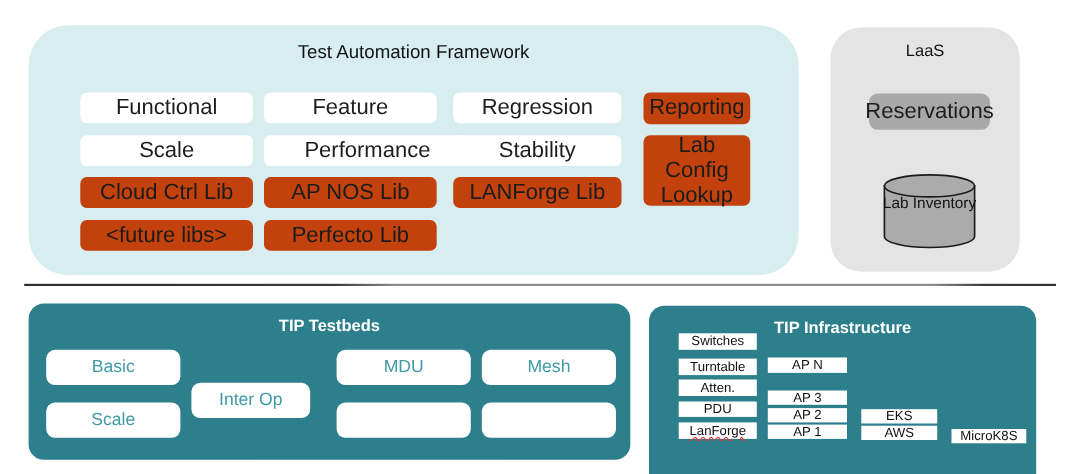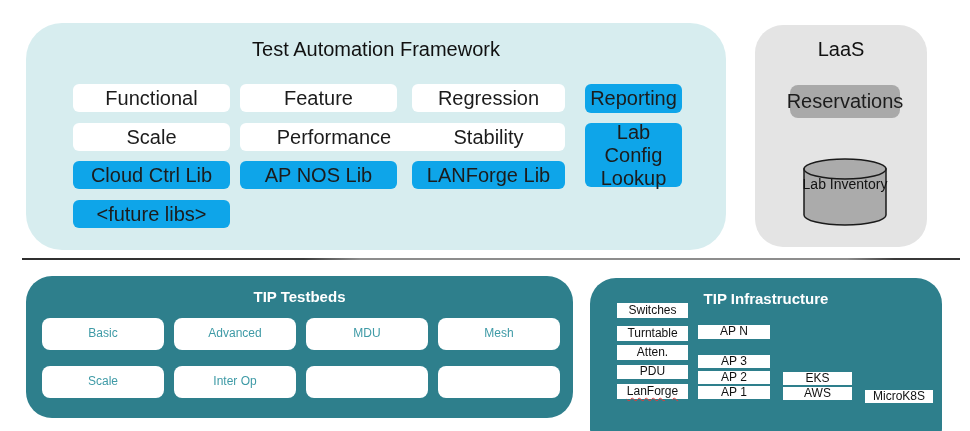--- a/index.html
+++ b/index.html
@@ -5,42 +5,42 @@
   html,body{margin:0;padding:0;background:#ffffff;width:970px;height:431px;
     font-family:"Liberation Sans", sans-serif;overflow:hidden;}
   .canvas{position:relative;width:970px;height:431px;}
   .panel{position:absolute;box-sizing:border-box;}
   .panel-title{position:absolute;left:0;right:0;text-align:center;color:#111;}
   .box{position:absolute;display:flex;align-items:center;justify-content:center;
     text-align:center;font-size:20px;color:#1c1c1c;box-sizing:border-box;line-height:1.15;}
 
   
   .framework{left:26px;top:23px;width:700px;height:227px;background:#d7edef;border-radius:36px;}
-  .framework .panel-title{top:15px;font-size:20px;}
+  .framework .panel-title{top:15px;font-size:17px;}
   .white-box{background:#ffffff;border-radius:6px;}
-  .lib-box{background:#0ea5e9;border-radius:6px;}
+  .lib-box{background:#c2410c;border-radius:6px;}
 
   
   .laas{left:755px;top:25px;width:172px;height:222px;background:#e4e4e4;border-radius:28px;}
-  .laas .panel-title{top:13px;font-size:20px;text-align:center;}
+  .laas .panel-title{top:13px;font-size:15px;text-align:center;}
   .gray-box{background:#a9a9a9;border-radius:8px;}
   .cylinder{position:absolute;left:47px;top:132px;width:86px;height:70px;}
   .cylinder .cyl-label{position:absolute;left:0;top:18px;width:86px;text-align:center;
     font-size:14px;color:#111;line-height:1.3;}
 
   
   .divider{position:absolute;left:22px;top:258px;width:938px;height:2px;
     background:linear-gradient(to right,#2f2f2f 0%,#3a3a3a 30%,#8d8d8d 36%,#8d8d8d 88%,#3a3a3a 93%,#333 100%);}
 
   
-  .dark{background:#2e7f8c;border-radius:26px;}
+  .dark{background:#2e7f8c;border-radius:14px;}
   .testbeds{left:26px;top:276px;width:547px;height:142px;}
   .infra{left:590px;top:278px;width:352px;height:176px;}
   .dark .panel-title{top:12px;font-size:15px;font-weight:bold;color:#ffffff;}
-  .tb-box{background:#ffffff;border-radius:8px;color:#3e9aa6;font-size:12px;}
+  .tb-box{background:#ffffff;border-radius:8px;color:#3e9aa6;font-size:16px;}
   .infra-box{background:#ffffff;color:#111;font-size:12px;border-radius:0;}
   .squiggle{text-decoration-line:underline;text-decoration-style:wavy;
     text-decoration-color:#e53935;text-decoration-thickness:1px;text-underline-offset:2px;text-align:center;}
 </style>
 </head>
 <body>
 
 <div class="canvas">
 
   <div class="panel framework">
@@ -52,20 +52,21 @@
 
     <div class="box white-box" style="left:47px;top:100px;width:157px;height:28px;">Scale</div>
     <div class="box white-box" style="left:214px;top:100px;width:188px;height:28px;">Performance</div>
     <div class="box white-box" style="left:386px;top:100px;width:153px;height:28px;">Stability</div>
 
     <div class="box lib-box" style="left:47px;top:138px;width:157px;height:28px;">Cloud Ctrl Lib</div>
     <div class="box lib-box" style="left:214px;top:138px;width:157px;height:28px;">AP NOS Lib</div>
     <div class="box lib-box" style="left:386px;top:138px;width:153px;height:28px;">LANForge Lib</div>
 
     <div class="box lib-box" style="left:47px;top:177px;width:157px;height:28px;">&lt;future libs&gt;</div>
+    <div class="box lib-box" style="left:214px;top:177px;width:157px;height:28px;">Perfecto Lib</div>
 
     <div class="box lib-box" style="left:559px;top:61px;width:97px;height:29px;">Reporting</div>
     <div class="box lib-box" style="left:559px;top:100px;width:97px;height:64px;padding:4px;">Lab Config Lookup</div>
   </div>
 
   <div class="panel laas">
     <div class="panel-title">LaaS</div>
 
     <div class="box gray-box" style="left:35px;top:60px;width:110px;height:33px;">Reservations</div>
 
@@ -77,26 +78,25 @@
       <div class="cyl-label">Lab Inventory</div>
     </div>
   </div>
 
   <div class="divider"></div>
 
   <div class="panel dark testbeds">
     <div class="panel-title">TIP Testbeds</div>
 
     <div class="box tb-box" style="left:16px;top:42px;width:122px;height:32px;">Basic</div>
-    <div class="box tb-box" style="left:148px;top:42px;width:122px;height:32px;">Advanced</div>
     <div class="box tb-box" style="left:280px;top:42px;width:122px;height:32px;">MDU</div>
     <div class="box tb-box" style="left:412px;top:42px;width:122px;height:32px;">Mesh</div>
 
     <div class="box tb-box" style="left:16px;top:90px;width:122px;height:32px;">Scale</div>
-    <div class="box tb-box" style="left:148px;top:90px;width:122px;height:32px;">Inter Op</div>
+    <div class="box tb-box" style="left:148px;top:72px;width:108px;height:32px;">Inter Op</div>
     <div class="box tb-box" style="left:280px;top:90px;width:122px;height:32px;"></div>
     <div class="box tb-box" style="left:412px;top:90px;width:122px;height:32px;"></div>
   </div>
 
   <div class="panel dark infra">
     <div class="panel-title">TIP Infrastructure</div>
 
     <div class="box infra-box" style="left:27px;top:25px;width:71px;height:15px;">Switches</div>
     <div class="box infra-box" style="left:27px;top:48px;width:71px;height:15px;">Turntable</div>
     <div class="box infra-box" style="left:27px;top:67px;width:71px;height:15px;">Atten.</div>

